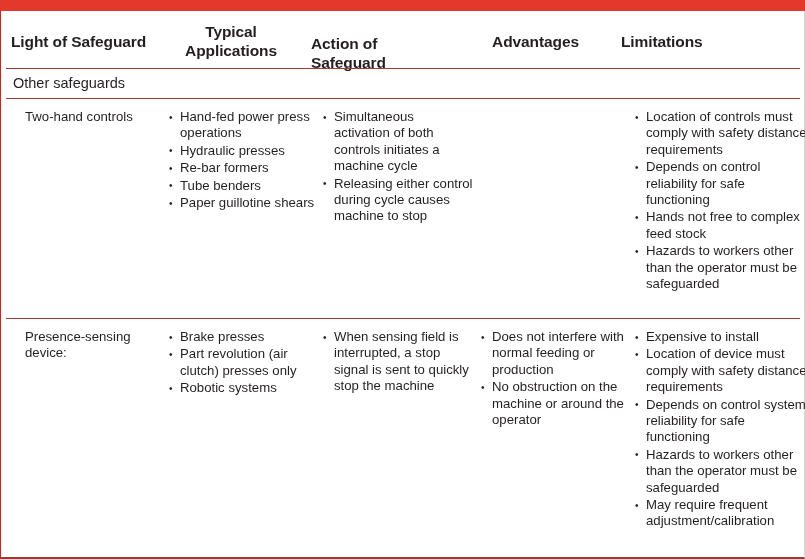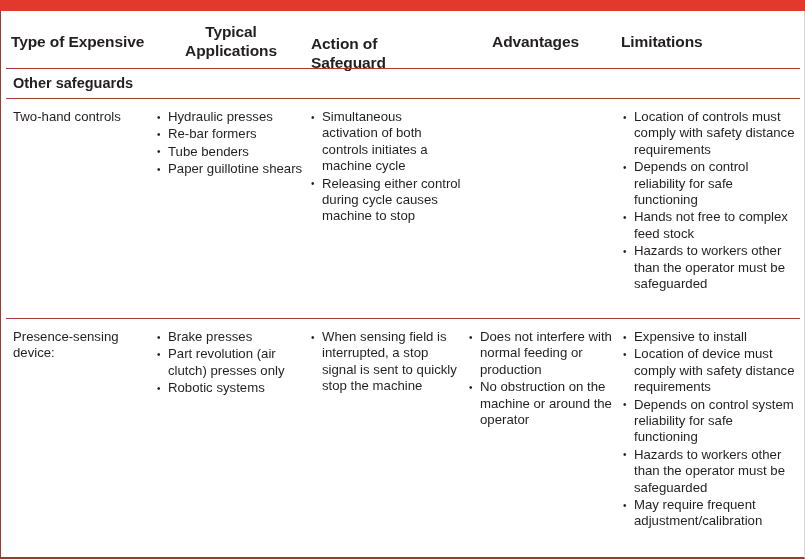--- a/index.html
+++ b/index.html
@@ -78,40 +78,41 @@
     position: absolute;
     left: 0;
     top: 58px;
     width: 805px;
     height: 29px;
   }
   .section-label {
     position: absolute;
     left: 12px;
     top: 6px;
-    font-weight: bold;
+    font-weight: normal;
     font-size: 14.5px;
     color: #231f20;
   }
 
   
   .body-row {
     position: absolute;
     left: 0;
     width: 805px;
   }
   .body-row.row1 { top: 88px; height: 219px; }
   .body-row.row2 { top: 308px; height: 238px; }
 
   .cell {
     position: absolute;
     top: 0;
     font-size: 13.2px;
     line-height: 16.4px;
     color: #231f20;
+    margin-left: 12px;
   }
   .cell.k1 { left: 12px;  width: 140px; padding-top: 10px; }
   .cell.k2 { left: 156px; width: 146px; padding-top: 10px; }
   .cell.k3 { left: 310px; width: 150px; padding-top: 10px; }
   .cell.k4 { left: 468px; width: 148px; padding-top: 10px; }
   .cell.k5 { left: 622px; width: 175px; padding-top: 10px; }
 
   .cell .lead {
     margin: 0 0 1px 0;
   }
@@ -142,21 +143,21 @@
 <body>
 
 <div class="page">
 
   <div class="top-bar"></div>
 
   <div class="table-frame">
 
     <div class="header-row">
       <div class="hcell c1">
-        <span>Type of Expensive</span>
+        <span>Light of Safeguard</span>
       </div>
       <div class="hcell c2">
         <div>Typical</div>
         <div>Applications</div>
       </div>
       <div class="hcell c3">
         <div>Action of</div>
         <div>Safeguard</div>
       </div>
       <div class="hcell c4">
@@ -175,20 +176,21 @@
 
     <div class="rule r-section"></div>
 
     <div class="body-row row1">
       <div class="cell k1">
         <p class="lead">Two-hand controls</p>
         <ul class="blist indent"></ul>
       </div>
       <div class="cell k2">
         <ul class="blist">
+            <li>Hand-fed power press operations</li>
             <li>Hydraulic presses</li>
             <li>Re-bar formers</li>
             <li>Tube benders</li>
             <li>Paper guillotine shears</li>
           </ul>
       </div>
       <div class="cell k3">
         <ul class="blist">
             <li>Simultaneous activation of both controls initiates a machine cycle</li>
             <li>Releasing either control during cycle causes machine to stop</li>

